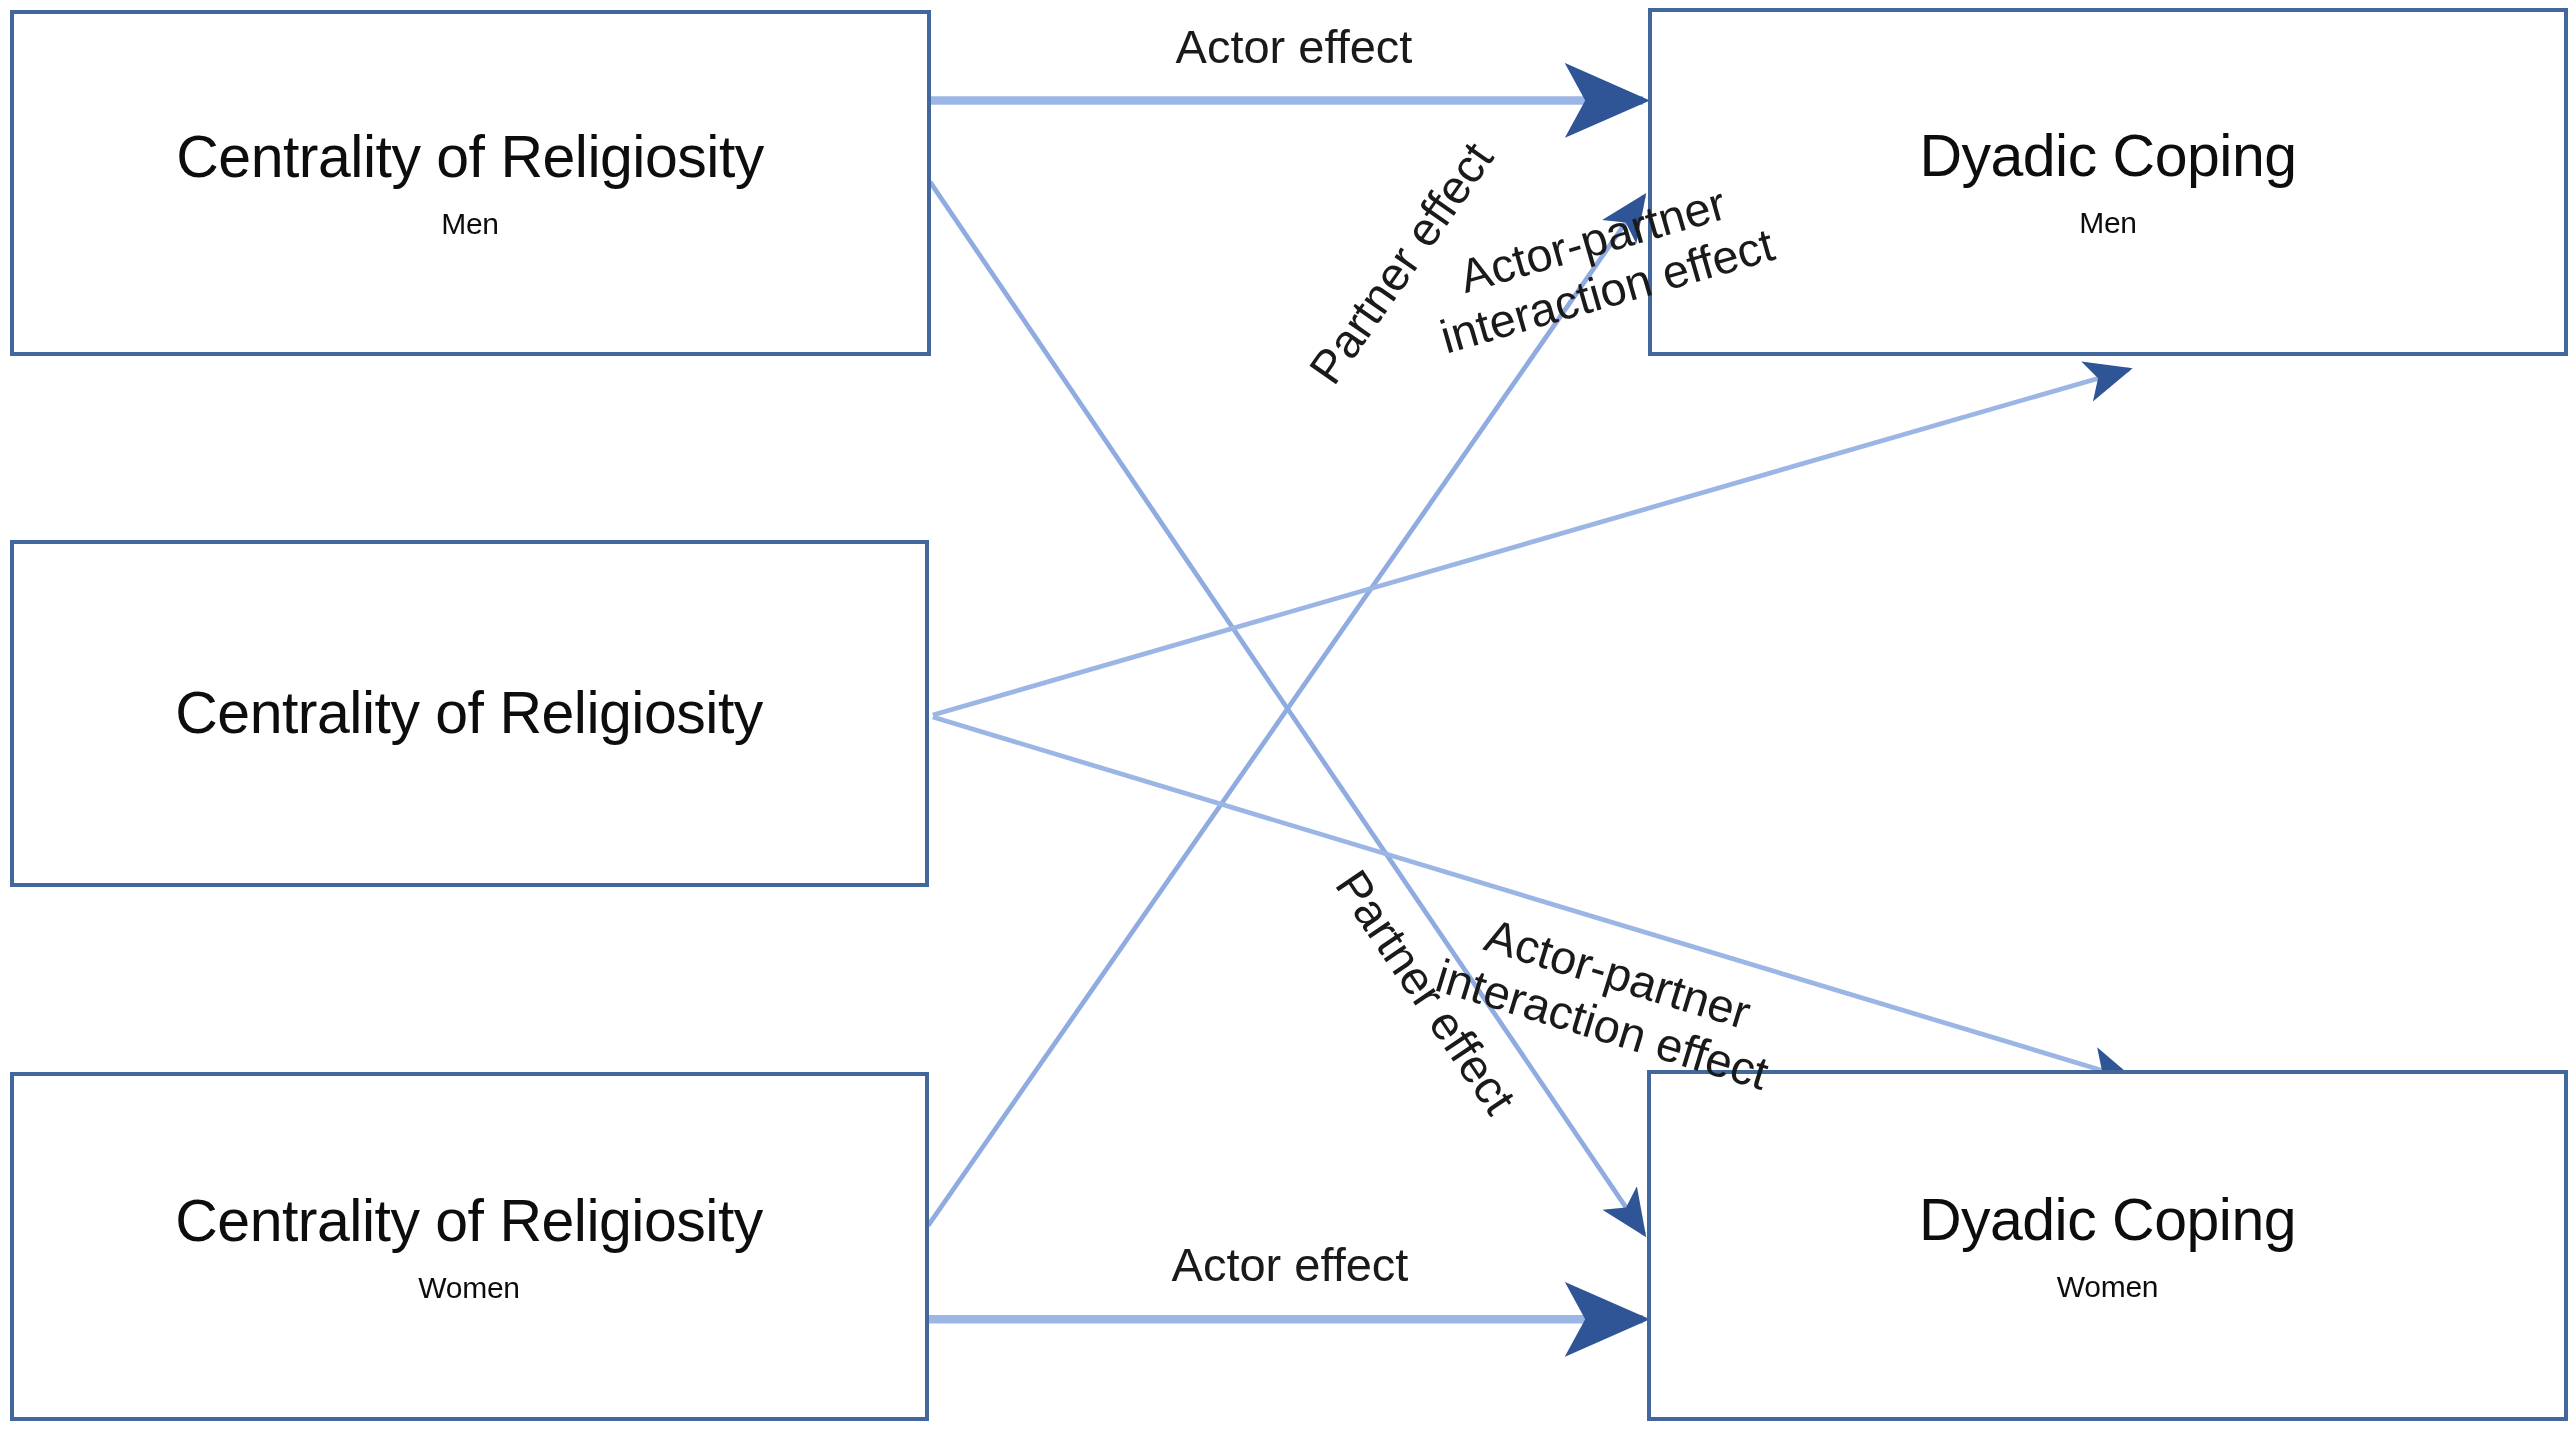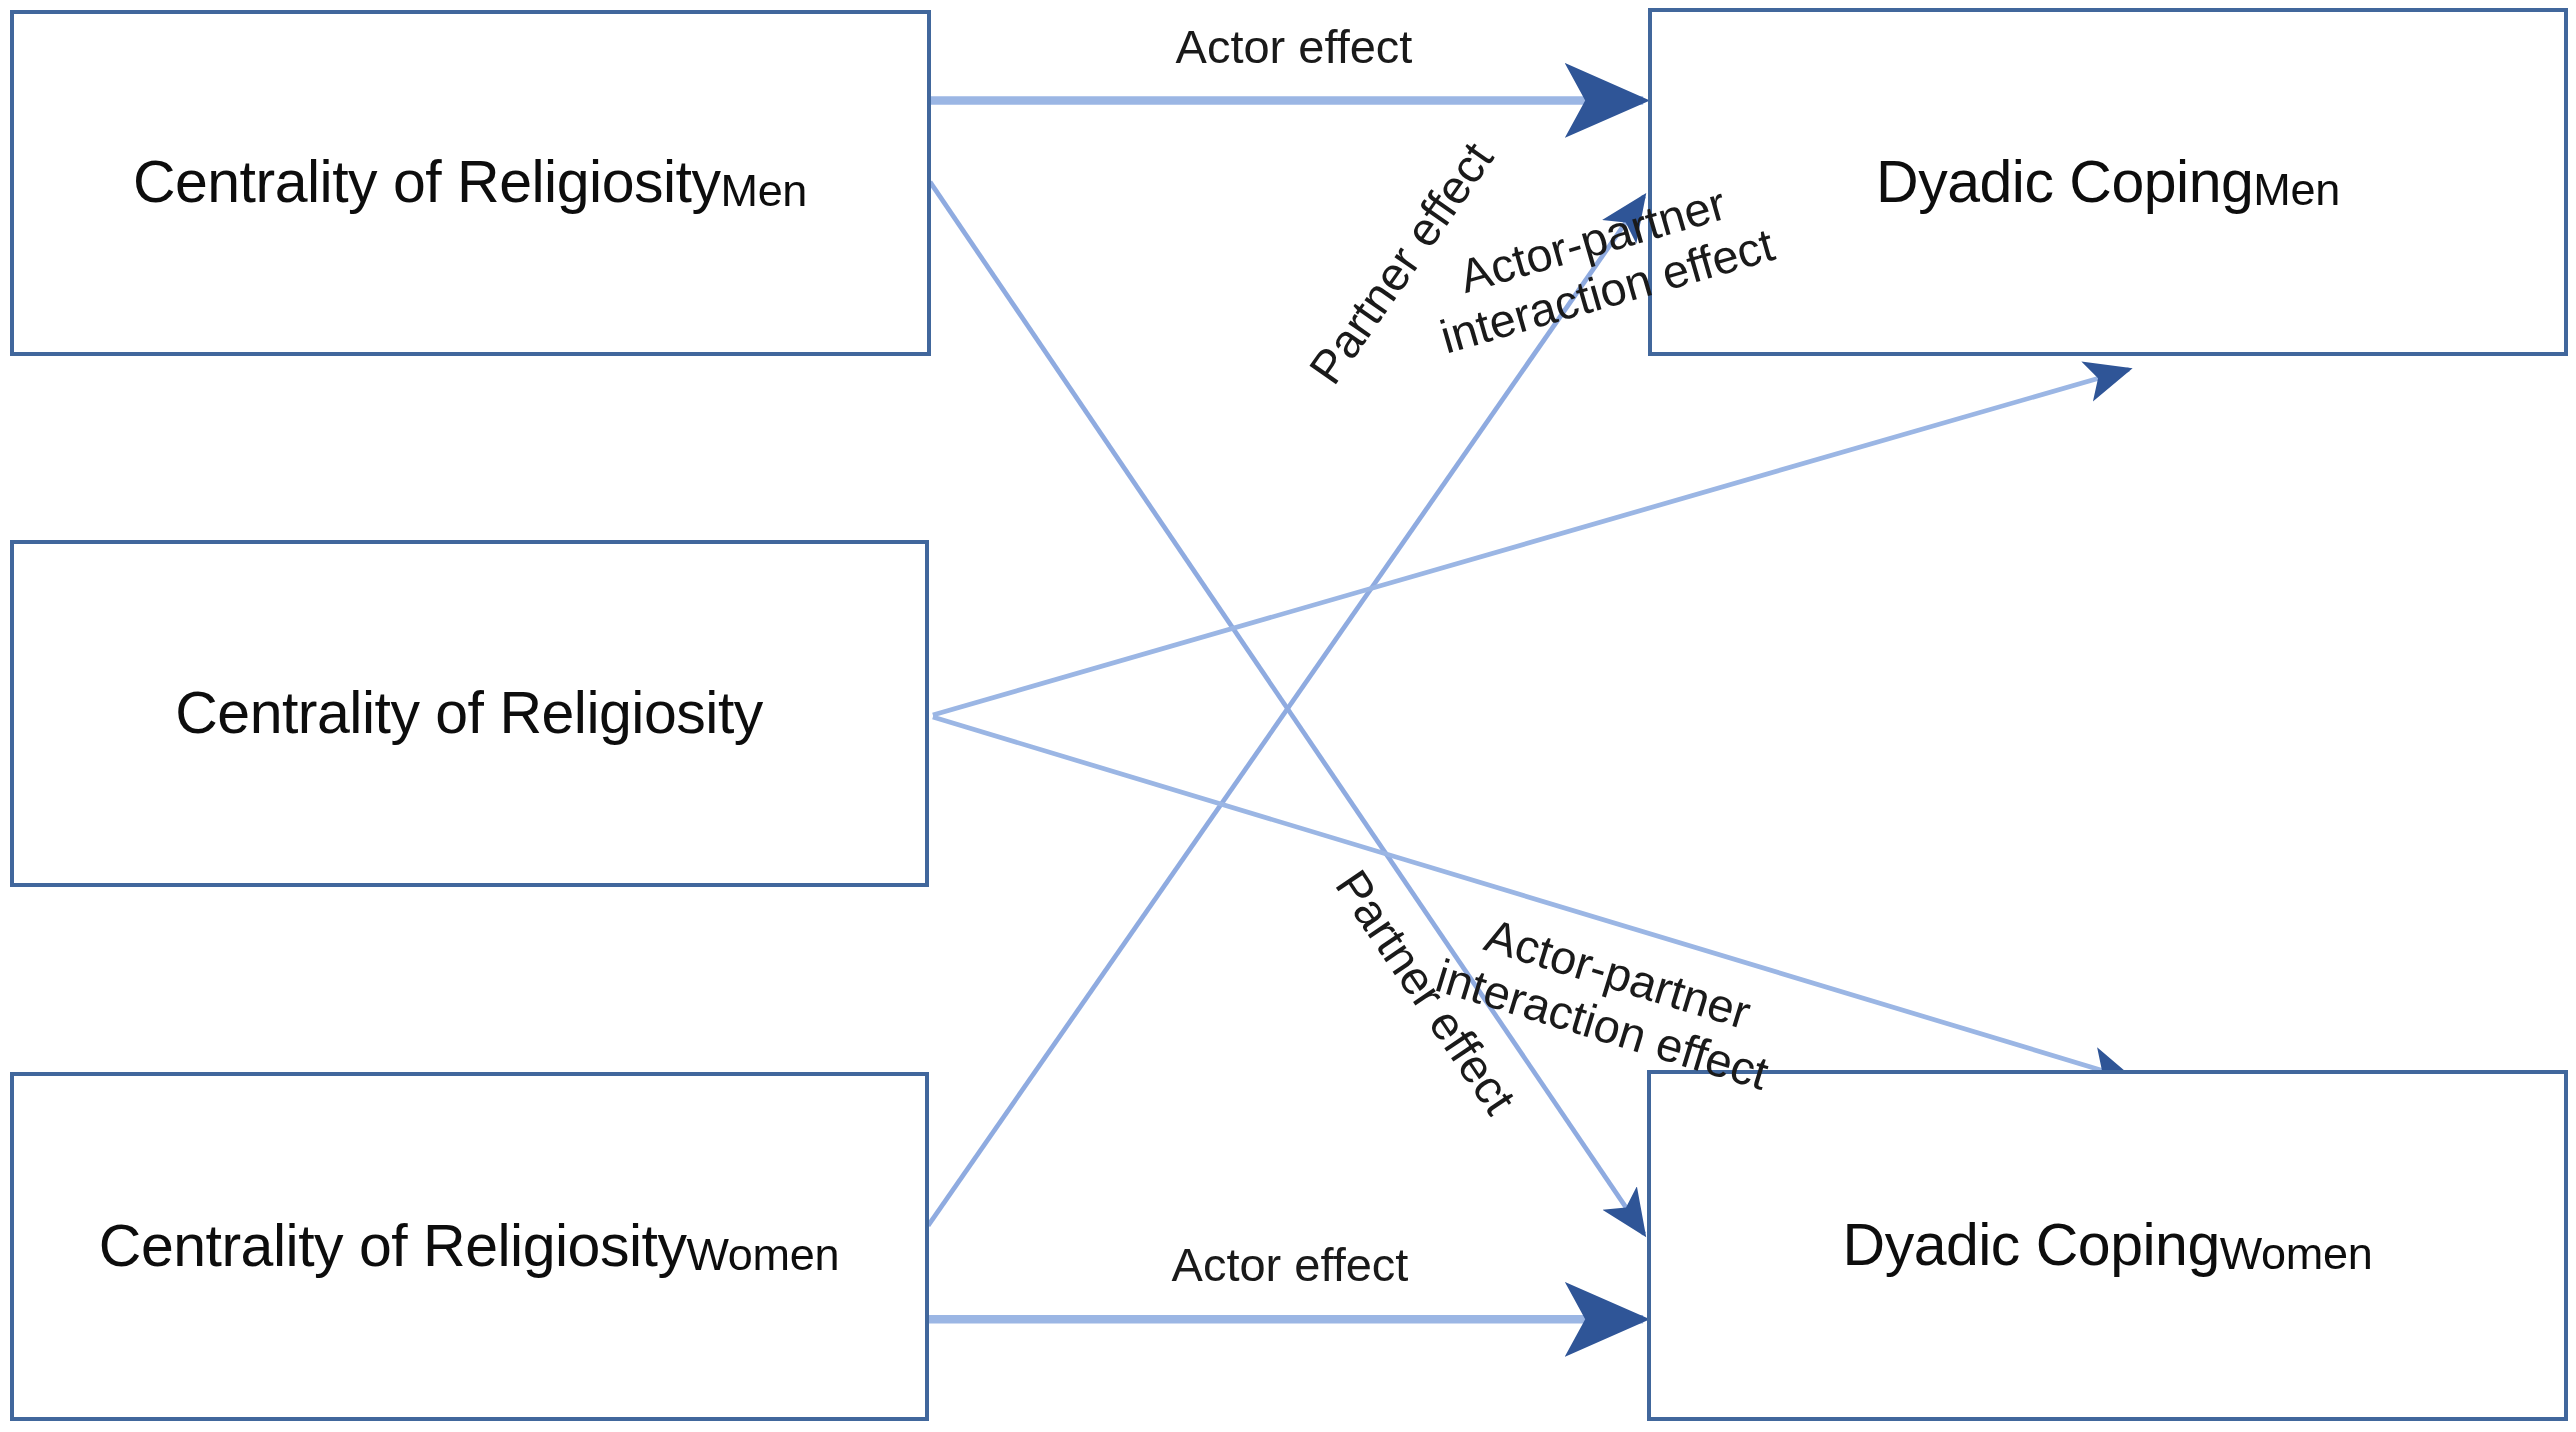--- a/index.html
+++ b/index.html
@@ -17,36 +17,36 @@
     height: 1433px;
     background: #ffffff;
     overflow: hidden;
   }
   .node-box {
     position: absolute;
     box-sizing: border-box;
     border: 4.7px solid #41679c;
     background: #ffffff;
     display: flex;
-    flex-direction: row;
+    flex-direction: column;
     align-items: center;
     justify-content: center;
     text-align: center;
     padding: 0 13.3px;
   }
   .node-title {
     font-size: 59px;
     line-height: 1.12;
     color: #0d0d0d;
     font-weight: 400;
     letter-spacing: -0.5px;
     white-space: nowrap;
   }
   .node-sub {
-    font-size: 45px;
+    font-size: 30px;
     line-height: 1.15;
     color: #0d0d0d;
     font-weight: 400;
     letter-spacing: -0.3px;
     margin-top: 17px;
     white-space: nowrap;
   }
   #edge-layer {
     position: absolute;
     left: 0;

